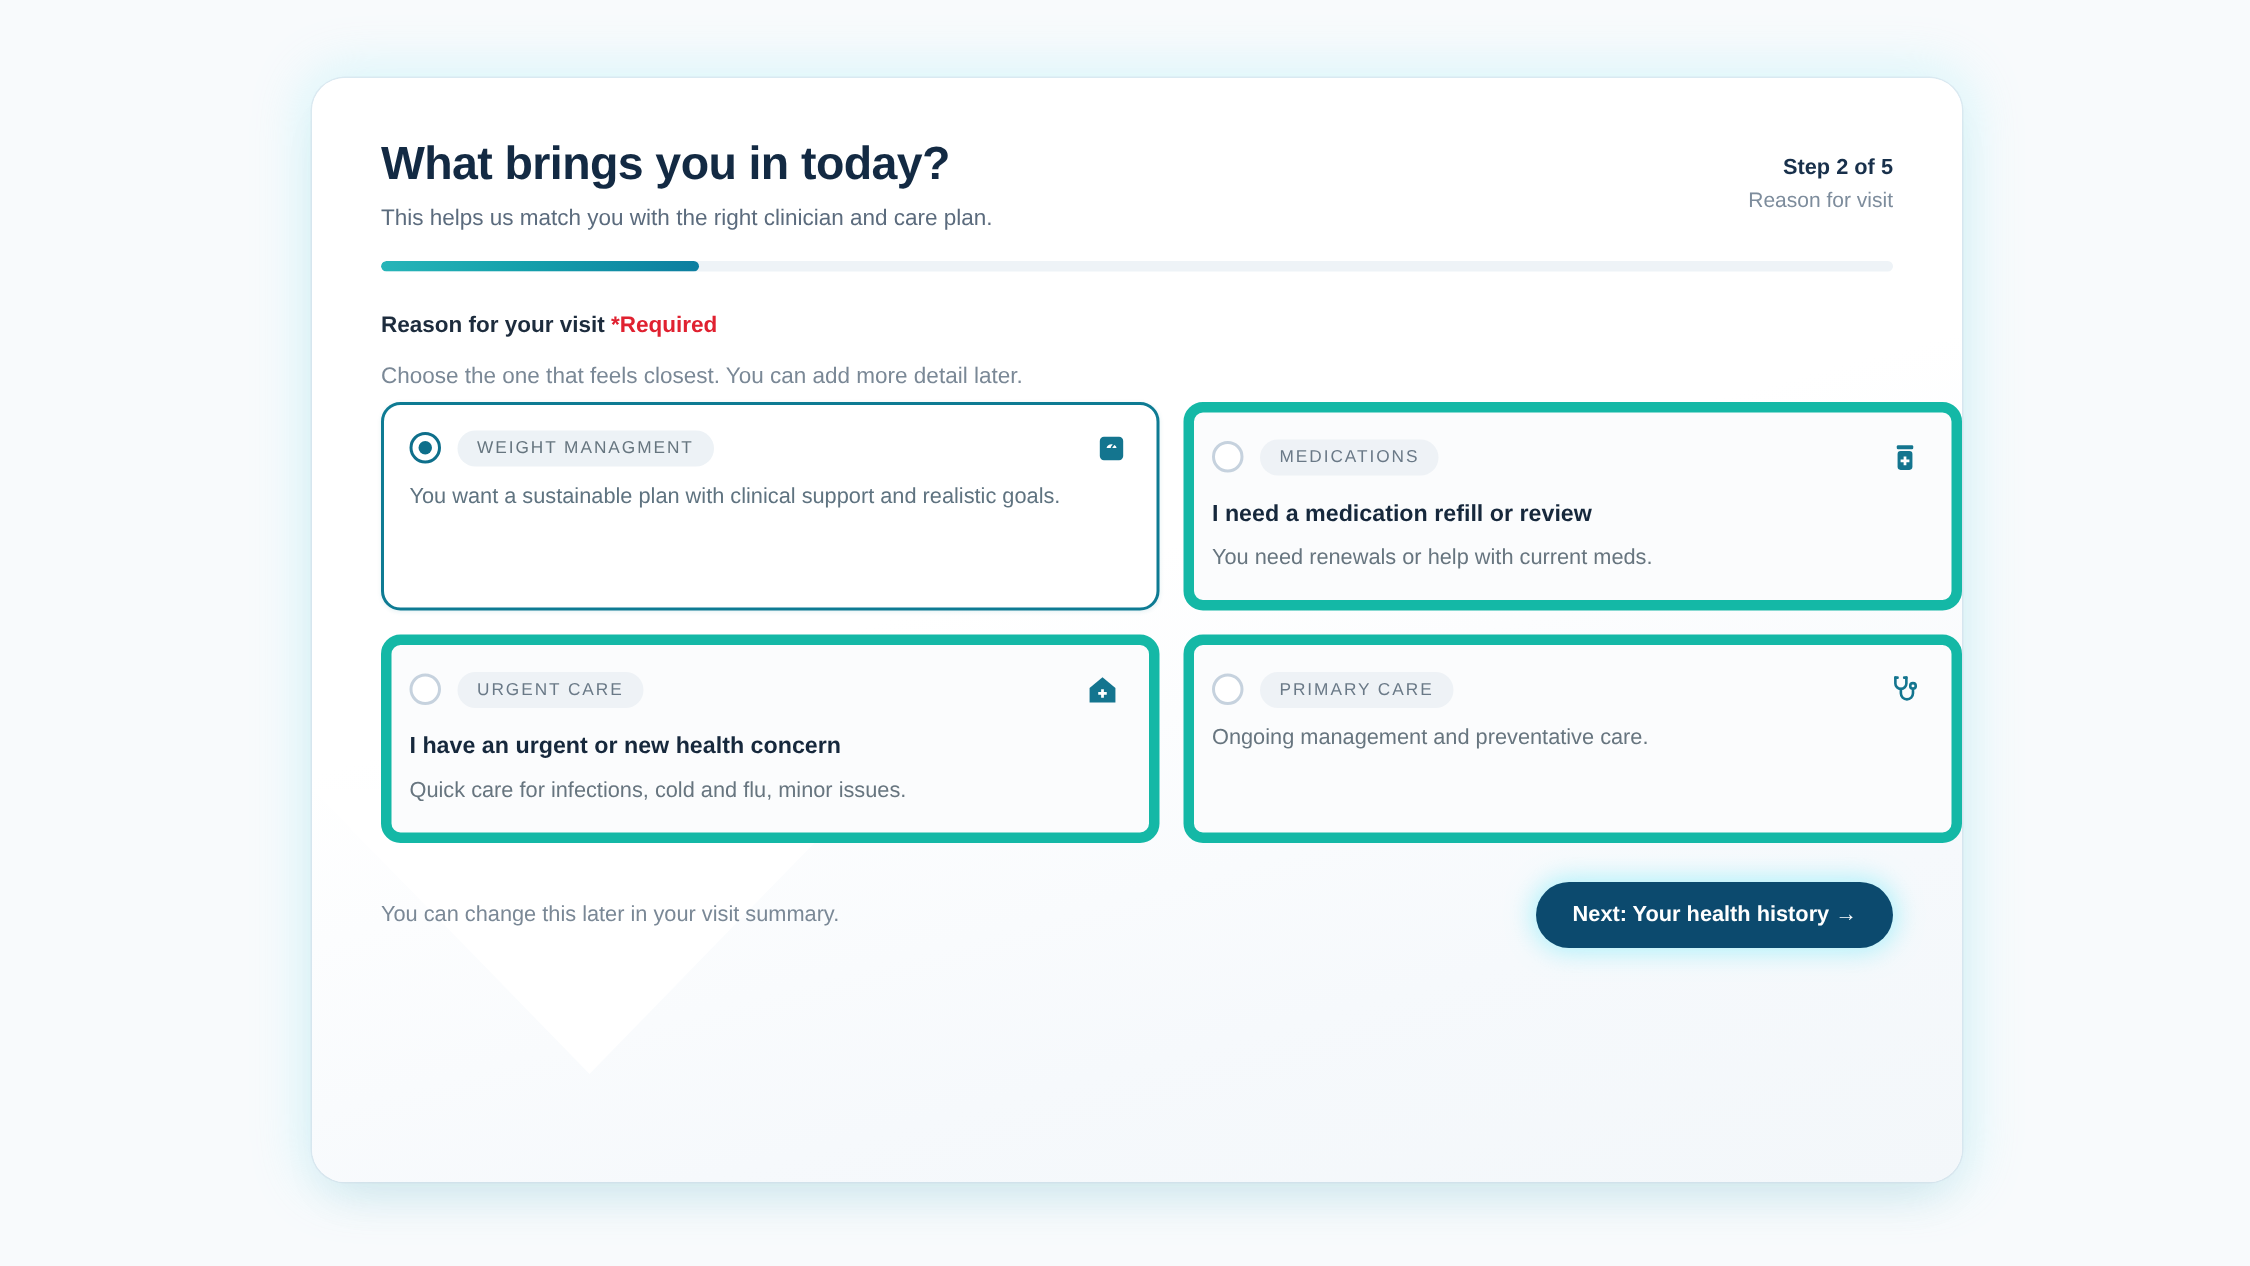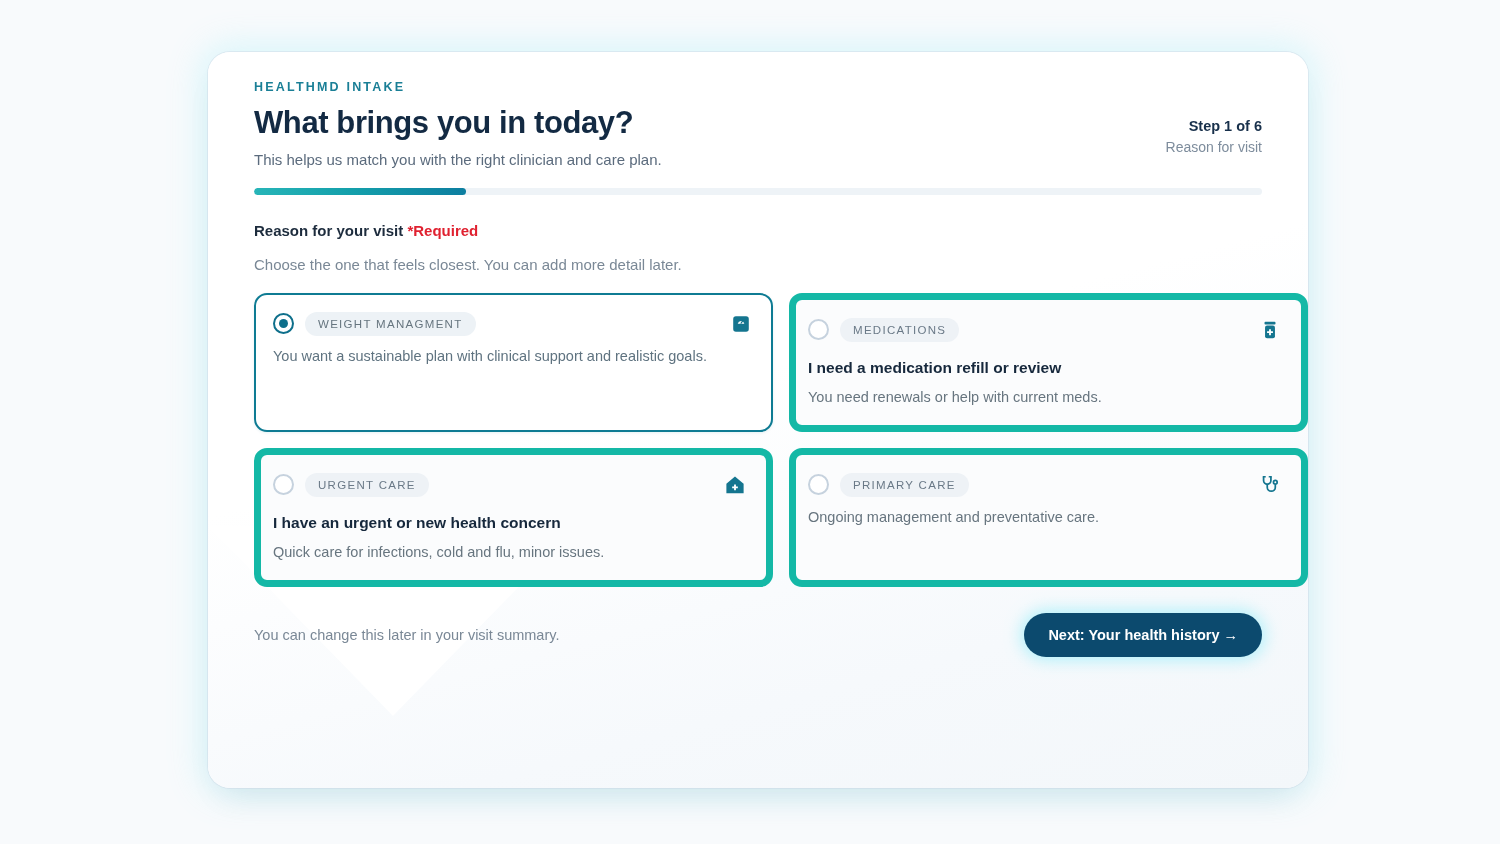--- a/index.html
+++ b/index.html
@@ -135,21 +135,21 @@
     font-weight: bold;
   }
   .helper {
     margin-top: 17px;
     font-size: 15px;
     color: #7a8896;
   }
 
   
   .grid {
-    margin-top: 20px;
+    margin-top: 9px;
     display: grid;
     grid-template-columns: 519px 519px;
     column-gap: 16px;
     row-gap: 16px;
   }
 
   .opt-card {
     position: relative;
     border-radius: 13px;
     background: #fbfcfd;
@@ -268,29 +268,28 @@
 <body>
 
 <div id="stage">
 
   <div id="panel">
     <div id="panel-wash"></div>
     <div id="chevron-watermark"></div>
 
     <div id="content">
 
-      <div class="eyebrow">HEALTHMD INTAKE</div>
 
       <div class="title-row">
         <div>
           <h1 class="page-title">What brings you in today?</h1>
           <div class="subtitle">This helps us match you with the right clinician and care plan.</div>
         </div>
         <div class="step-block">
-          <div class="step-count">Step 1 of 6</div>
+          <div class="step-count">Step 2 of 5</div>
           <div class="step-label">Reason for visit</div>
         </div>
       </div>
 
       <div class="progress-track">
         <div class="progress-fill" id="progress-fill" style="width: 21%;"></div>
       </div>
 
       <div class="field-label">
         <span>Reason for your visit</span>

